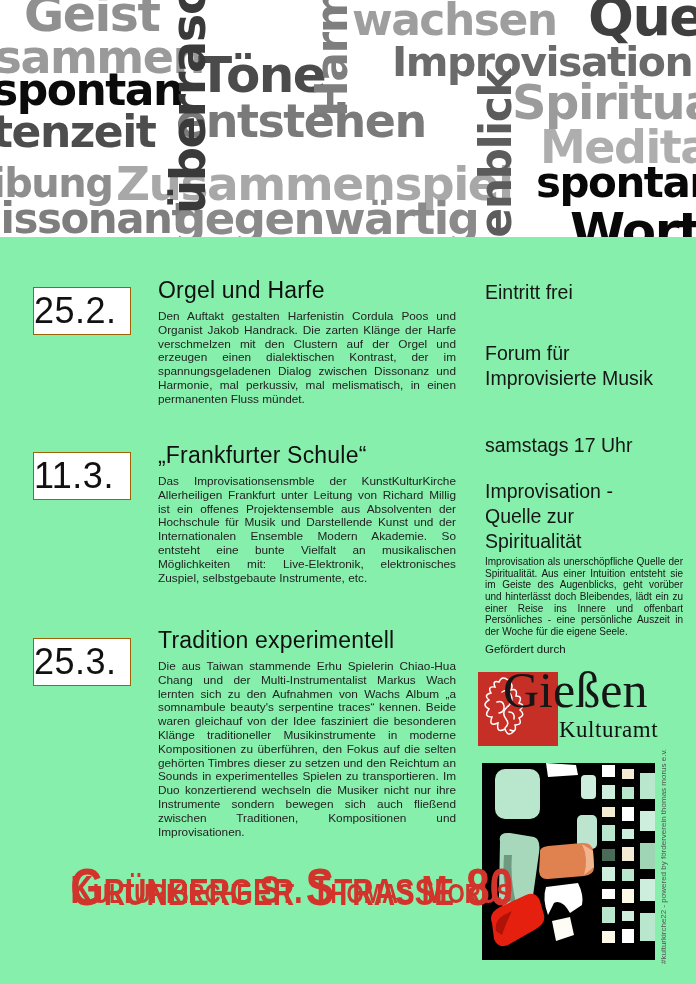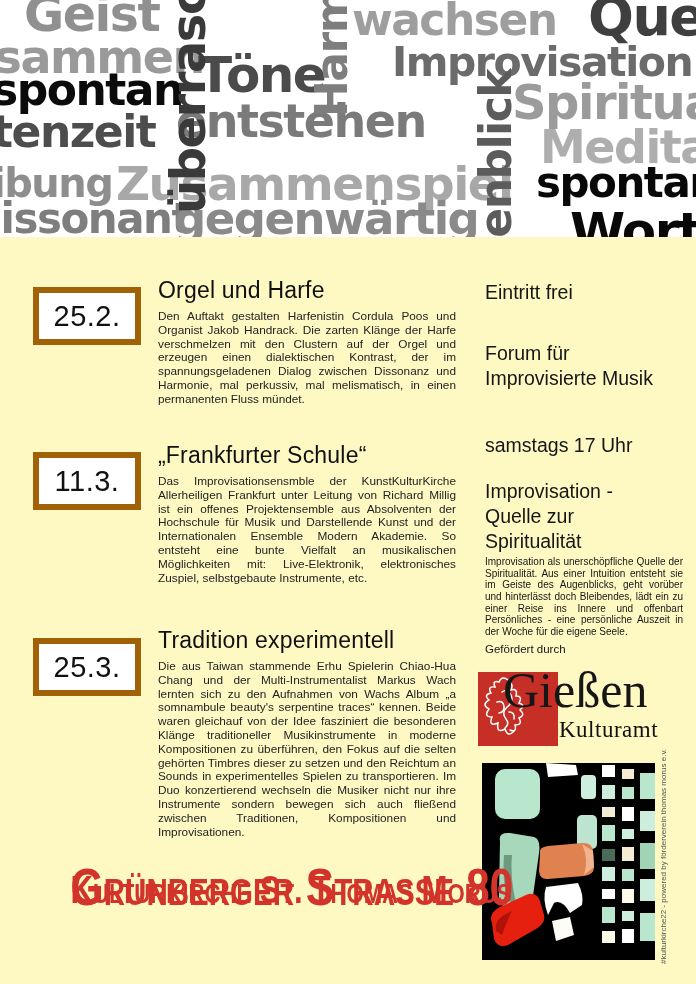--- a/index.html
+++ b/index.html
@@ -1,36 +1,36 @@
 <!DOCTYPE html>
 <html><head>
 <meta charset="utf-8">
 <style>
   html,body{margin:0;padding:0;background:#e8e8e8;}
   .poster{
     position:relative;width:696px;height:984px;margin:0 auto;
-    background:#fef9c3;overflow:hidden;
+    background:#86efac;overflow:hidden;
     font-family:"Liberation Sans",sans-serif;color:#1d1d1d;
   }
   
   .wordcloud{
     position:absolute;left:0;top:0;width:696px;height:237px;
     overflow:hidden;background:#fff;
   }
   .cw{
     position:absolute;white-space:nowrap;line-height:1;
     font-family:"DejaVu Sans","Liberation Sans",sans-serif;
     font-weight:bold;letter-spacing:-1.5px;
   }
   
   .datebox{
     position:absolute;left:33px;width:96px;height:46px;
-    border:6px solid #a16207;background:#fff;
-    display:flex;align-items:center;justify-content:center;
-    font-size:29px;color:#111;letter-spacing:.5px;
+    border:1px solid #a16207;background:#fff;
+    display:flex;align-items:center;
+    font-size:36px;color:#111;letter-spacing:.5px;
   }
   .evt-title{
     position:absolute;left:158px;width:310px;
     font-size:23px;color:#101010;letter-spacing:.2px;
   }
   .evt-body{
     position:absolute;left:158px;width:298px;
     font-size:11.8px;line-height:1.17;text-align:justify;color:#222;
   }
   

